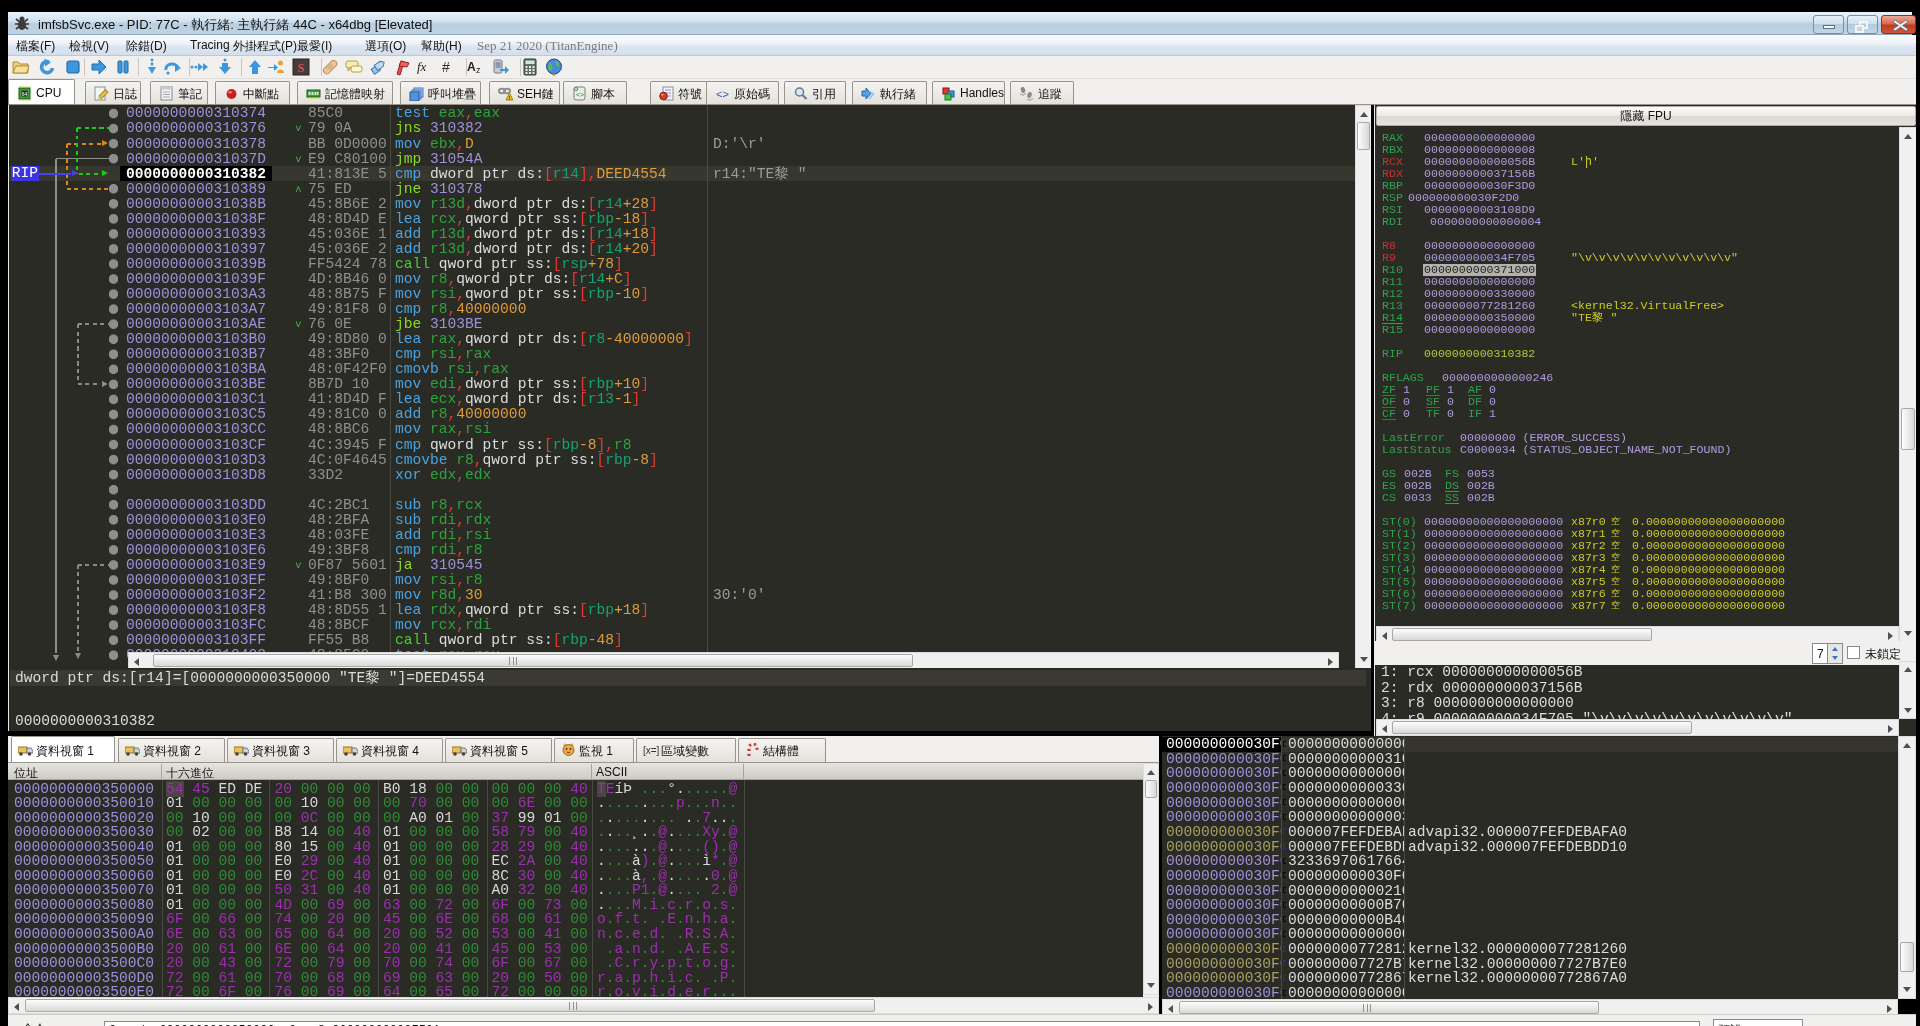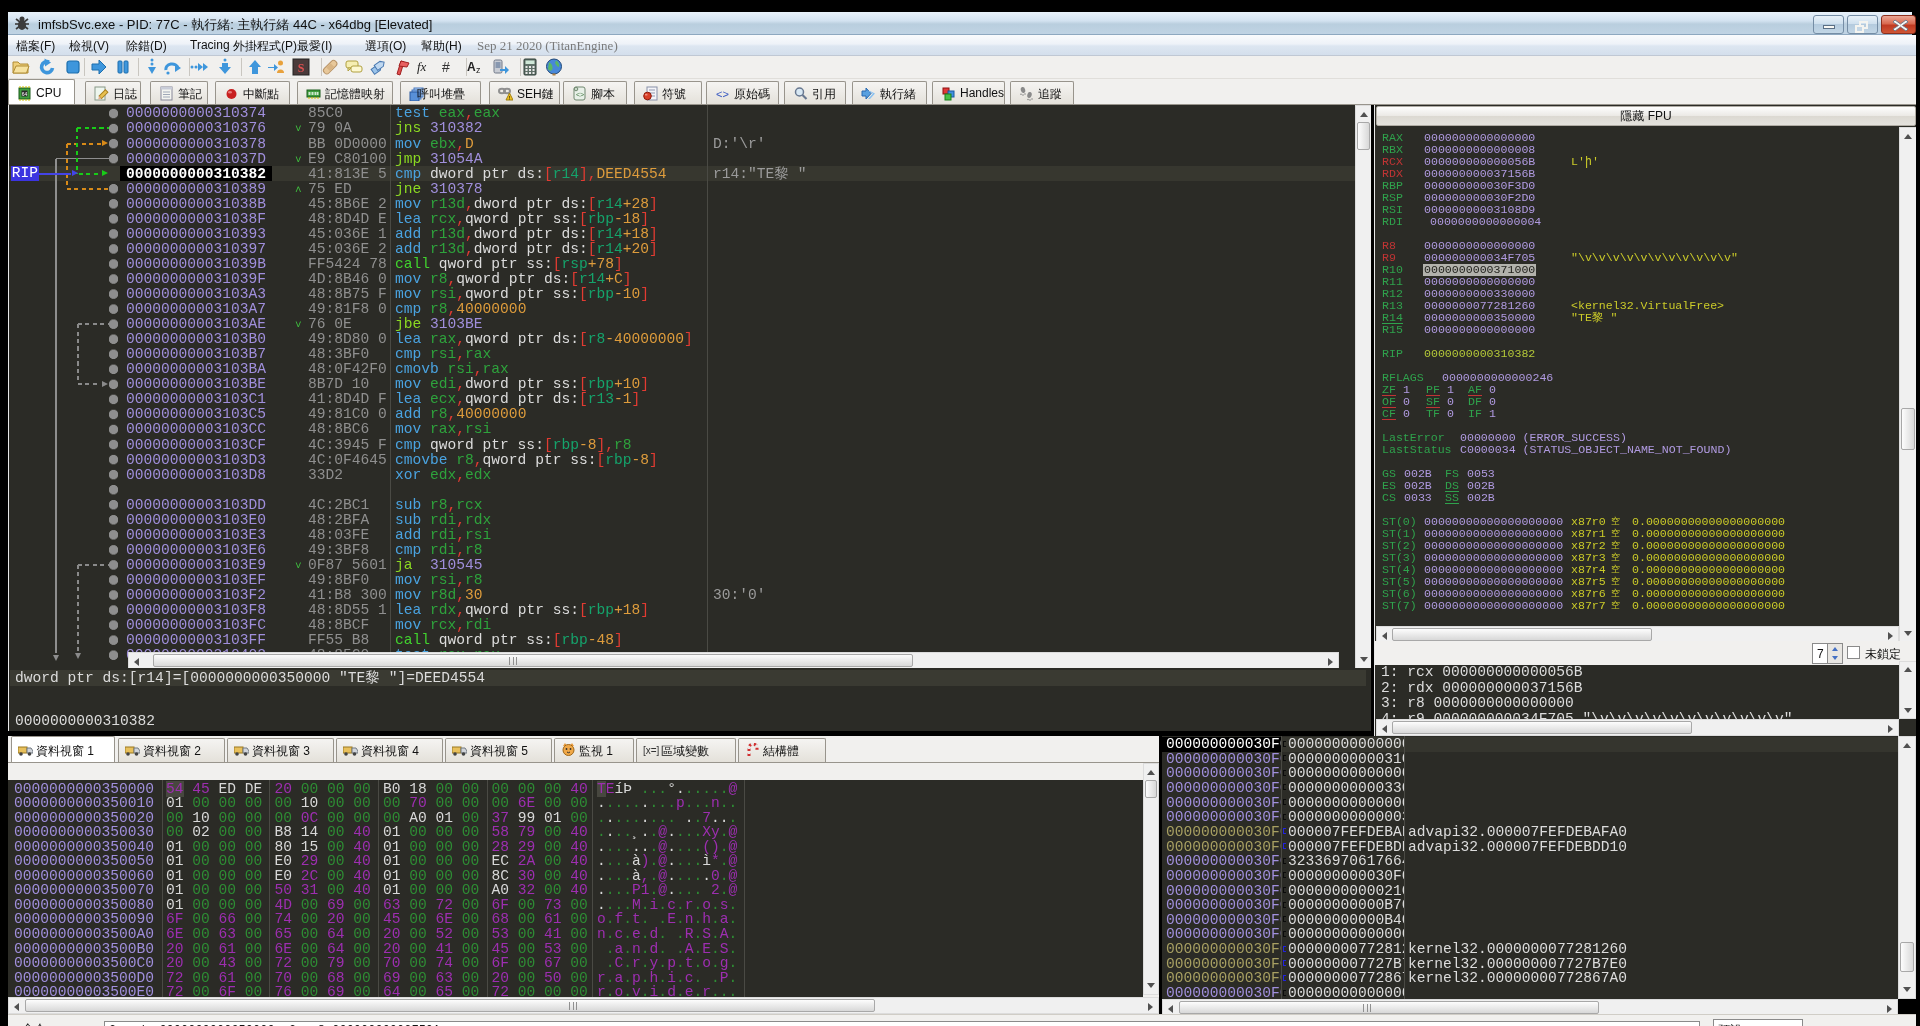--- a/index.html
+++ b/index.html
@@ -267,42 +267,42 @@
           </g>
         </svg></div>
       <div class="lb" style="left:27px">記憶體映射</div>
     </div>
 <div class="tab" style="left:392px;width:81px">
       <div class="tico" style="left:8px"><svg width="15" height="15">
           <rect x="5" y="2" width="9" height="9" fill="#b8d4f0" stroke="#4878c0"></rect>
           <rect x="3" y="4" width="9" height="9" fill="#88b4e8" stroke="#4878c0"></rect>
           <rect x="1" y="6" width="9" height="9" fill="#5890d8" stroke="#2858a0"></rect>
         </svg></div>
-      <div class="lb" style="left:16px">呼叫堆疊</div>
+      <div class="lb" style="left:27px">呼叫堆疊</div>
     </div>
 <div class="tab" style="left:481px;width:71px">
       <div class="tico" style="left:8px"><svg width="15" height="15">
           <g fill="none" stroke="#909090" stroke-width="2">
             <ellipse cx="4" cy="5" rx="3" ry="2.2"></ellipse>
             <ellipse cx="9" cy="5" rx="3" ry="2.2"></ellipse>
           </g>
           <path d="M8 14 L11.5 7 L15 14 Z" fill="#f0c020" stroke="#a08010"></path>
           <text x="11.5" y="13.5" font-size="6" fill="#000" text-anchor="middle">!</text>
         </svg></div>
       <div class="lb" style="left:27px">SEH鏈</div>
     </div>
 <div class="tab" style="left:555px;width:64px">
       <div class="tico" style="left:8px"><svg width="15" height="15">
           <rect x="2" y="1" width="11" height="13" rx="2" fill="#e8f0e8" stroke="#708870"></rect>
           <circle cx="4" cy="3" r="1.8" fill="#c8d8c8" stroke="#708870"></circle>
           <text x="8" y="11" font-size="7" fill="#407840" text-anchor="middle">&lt;&gt;</text>
         </svg></div>
       <div class="lb" style="left:27px">腳本</div>
     </div>
-<div class="tab" style="left:626px;width:68px">
+<div class="tab" style="left:642px;width:68px">
       <div class="tico" style="left:8px"><svg width="15" height="15">
           <rect x="4" y="1" width="10" height="13" fill="#f4f4f8" stroke="#8890a8"></rect>
           <g stroke="#9098b0">
             <line x1="6" y1="4" x2="12" y2="4"></line>
             <line x1="6" y1="7" x2="12" y2="7"></line>
             <line x1="6" y1="10" x2="12" y2="10"></line>
           </g>
           <circle cx="4.5" cy="10" r="3.8" fill="#d84028" stroke="#901808"></circle>
           <ellipse cx="3.2" cy="8.7" rx="1.4" ry="0.9" fill="#f09080"></ellipse>
         </svg></div>
@@ -433,21 +433,21 @@
 <div class="abs mono w" style="left:6px;top:2.5px;font-size:14.6px;line-height:15px">dword ptr ds:[r14]=[0000000000350000 "TE黎 "]=DEED4554</div>
 <div class="abs mono w" style="left:6px;top:46px;font-size:14.6px;line-height:15px">0000000000310382</div>
 </div>
 <div class="abs darkp" style="left:1374px;top:104px;width:544px;height:632px;border:1px solid #e8e8e8;border-bottom:none">
 <div class="abs" style="left:1px;top:1px;width:540px;height:20px;background:linear-gradient(180deg,#fdfdfd,#eceae6 48%,#dcd9d2 52%,#e4e2dd);border:1px solid #b0aca4;border-radius:2px;font-size:12px;color:#111;text-align:center;line-height:19px">隱藏 FPU</div>
 <div class="abs mono" style="left:0;top:27.0px;font-size:11.6px;line-height:12px"><span class="abs gl" style="left:7px">RAX</span><span class="abs rv" style="left:49px">0000000000000000</span></div>
 <div class="abs mono" style="left:0;top:39.0px;font-size:11.6px;line-height:12px"><span class="abs gl" style="left:7px">RBX</span><span class="abs rv" style="left:49px">0000000000000008</span></div>
 <div class="abs mono" style="left:0;top:51.0px;font-size:11.6px;line-height:12px"><span class="abs rl" style="left:7px">RCX</span><span class="abs rv" style="left:49px">000000000000056B</span><span class="abs ylw" style="left:196px">L'ի'</span></div>
 <div class="abs mono" style="left:0;top:63.0px;font-size:11.6px;line-height:12px"><span class="abs rl" style="left:7px">RDX</span><span class="abs rv" style="left:49px">000000000037156B</span></div>
 <div class="abs mono" style="left:0;top:75.0px;font-size:11.6px;line-height:12px"><span class="abs gl" style="left:7px">RBP</span><span class="abs rv" style="left:49px">000000000030F3D0</span></div>
-<div class="abs mono" style="left:0;top:87.0px;font-size:11.6px;line-height:12px"><span class="abs gl" style="left:7px">RSP</span><span class="abs rv" style="left:49px">000000000030F2D0</span></div>
+<div class="abs mono" style="left:0;top:87.0px;font-size:11.6px;line-height:12px"><span class="abs gl" style="left:7px">RSP</span><span class="abs rv" style="left:33px">000000000030F2D0</span></div>
 <div class="abs mono" style="left:0;top:99.0px;font-size:11.6px;line-height:12px"><span class="abs gl" style="left:7px">RSI</span><span class="abs rv" style="left:49px">00000000003108D9</span></div>
 <div class="abs mono" style="left:0;top:111.0px;font-size:11.6px;line-height:12px"><span class="abs gl" style="left:7px">RDI</span><span class="abs rv" style="left:55px">0000000000000004</span></div>
 <div class="abs mono" style="left:0;top:135.0px;font-size:11.6px;line-height:12px"><span class="abs rl" style="left:7px">R8</span><span class="abs rv" style="left:49px">0000000000000000</span></div>
 <div class="abs mono" style="left:0;top:147.0px;font-size:11.6px;line-height:12px"><span class="abs rl" style="left:7px">R9</span><span class="abs rv" style="left:49px">000000000034F705</span><span class="abs ylw" style="left:196px">"\v\v\v\v\v\v\v\v\v\v\v"</span></div>
 <div class="abs" style="left:48px;top:158.5px;width:113px;height:12px;background:#b2b2ac"></div>
 <div class="abs mono" style="left:0;top:159.0px;font-size:11.6px;line-height:12px"><span class="abs gl" style="left:7px">R10</span><span class="abs rv" style="left:49px"><span style="color:#23231e">0000000000371000</span></span></div>
 <div class="abs mono" style="left:0;top:171.0px;font-size:11.6px;line-height:12px"><span class="abs gl" style="left:7px">R11</span><span class="abs rv" style="left:49px">0000000000000000</span></div>
 <div class="abs mono" style="left:0;top:183.0px;font-size:11.6px;line-height:12px"><span class="abs gl" style="left:7px">R12</span><span class="abs rv" style="left:49px">0000000000330000</span></div>
 <div class="abs mono" style="left:0;top:195.0px;font-size:11.6px;line-height:12px"><span class="abs gl" style="left:7px">R13</span><span class="abs rv" style="left:49px">0000000077281260</span><span class="abs ylw" style="left:196px">&lt;kernel32.VirtualFree&gt;</span></div>
 <div class="abs" style="left:7px;top:217.5px;width:21px;height:1px;background:#2fa24c"></div>
@@ -576,20 +576,28 @@
       <div class="lb" style="left:24px">區域變數</div>
     </div>
 <div class="tab" style="left:730px;width:88px;top:2px;height:24px">
       <div class="tico" style="left:6px"><svg width="15" height="14">
           <path d="M4 13 L4 5 A4 4 0 0 1 12 5 L12 7" fill="none" stroke="#d03030" stroke-width="3" stroke-dasharray="3 2"></path>
           <path d="M4 13 L4 5 A4 4 0 0 1 12 5 L12 7" fill="none" stroke="#e8e8e8" stroke-width="3" stroke-dasharray="2 3" stroke-dashoffset="3"></path>
         </svg></div>
       <div class="lb" style="left:24px">結構體</div>
     </div>
 <div class="abs" style="left:0;top:26px;width:1151px;height:1px;background:#98948c"></div>
+<div class="abs dhead" style="left:0;top:27px;width:1135px;height:17px;border-bottom:1px solid #a8a49c">
+      <span class="abs" style="left:6px;top:2px">位址</span>
+      <span class="abs" style="left:158px;top:2px">十六進位</span>
+      <span class="abs" style="left:588px;top:2px">ASCII</span>
+      <div class="abs" style="left:153px;top:1px;width:1px;height:15px;background:#a8a49c"></div>
+      <div class="abs" style="left:583px;top:1px;width:1px;height:15px;background:#a8a49c"></div>
+      <div class="abs" style="left:735px;top:1px;width:1px;height:15px;background:#a8a49c"></div>
+    </div>
 <div class="abs darkp" style="left:0;top:44px;width:1135px;height:246px;overflow:hidden">
 <div class="abs mono" style="left:0;top:1.5px;height:14.55px;font-size:14.6px;line-height:14.5px"><span class="abs ad" style="left:6px">0000000000350000</span><span class="abs" style="left:158.0px"><span class="hp" style="background:#47473f">54</span><span class="w">&nbsp;</span><span class="hp">45</span><span class="w">&nbsp;</span><span class="hw">ED</span><span class="w">&nbsp;</span><span class="hw">DE</span></span><span class="abs" style="left:266.5px"><span class="hp">20</span><span class="w">&nbsp;</span><span class="hz">00</span><span class="w">&nbsp;</span><span class="hz">00</span><span class="w">&nbsp;</span><span class="hz">00</span></span><span class="abs" style="left:375.0px"><span class="hw">B0</span><span class="w">&nbsp;</span><span class="hw">18</span><span class="w">&nbsp;</span><span class="hz">00</span><span class="w">&nbsp;</span><span class="hz">00</span></span><span class="abs" style="left:483.5px"><span class="hz">00</span><span class="w">&nbsp;</span><span class="hz">00</span><span class="w">&nbsp;</span><span class="hz">00</span><span class="w">&nbsp;</span><span class="hp">40</span></span><span class="abs" style="left:589px"><span class="hp" style="background:#47473f">T</span><span class="hp">E</span><span class="hw">í</span><span class="hw">Þ</span><span class="hp">&nbsp;</span><span class="hz">.</span><span class="hz">.</span><span class="hz">.</span><span class="hw">°</span><span class="hw">.</span><span class="hz">.</span><span class="hz">.</span><span class="hz">.</span><span class="hz">.</span><span class="hz">.</span><span class="hp">@</span></span></div>
 <div class="abs mono" style="left:0;top:16.05px;height:14.55px;font-size:14.6px;line-height:14.5px"><span class="abs ad" style="left:6px">0000000000350010</span><span class="abs" style="left:158.0px"><span class="hw">01</span><span class="w">&nbsp;</span><span class="hz">00</span><span class="w">&nbsp;</span><span class="hz">00</span><span class="w">&nbsp;</span><span class="hz">00</span></span><span class="abs" style="left:266.5px"><span class="hz">00</span><span class="w">&nbsp;</span><span class="hw">10</span><span class="w">&nbsp;</span><span class="hz">00</span><span class="w">&nbsp;</span><span class="hz">00</span></span><span class="abs" style="left:375.0px"><span class="hz">00</span><span class="w">&nbsp;</span><span class="hp">70</span><span class="w">&nbsp;</span><span class="hz">00</span><span class="w">&nbsp;</span><span class="hz">00</span></span><span class="abs" style="left:483.5px"><span class="hz">00</span><span class="w">&nbsp;</span><span class="hp">6E</span><span class="w">&nbsp;</span><span class="hz">00</span><span class="w">&nbsp;</span><span class="hz">00</span></span><span class="abs" style="left:589px"><span class="hw">.</span><span class="hz">.</span><span class="hz">.</span><span class="hz">.</span><span class="hz">.</span><span class="hw">.</span><span class="hz">.</span><span class="hz">.</span><span class="hz">.</span><span class="hp">p</span><span class="hz">.</span><span class="hz">.</span><span class="hz">.</span><span class="hp">n</span><span class="hz">.</span><span class="hz">.</span></span></div>
 <div class="abs mono" style="left:0;top:30.6px;height:14.55px;font-size:14.6px;line-height:14.5px"><span class="abs ad" style="left:6px">0000000000350020</span><span class="abs" style="left:158.0px"><span class="hz">00</span><span class="w">&nbsp;</span><span class="hw">10</span><span class="w">&nbsp;</span><span class="hz">00</span><span class="w">&nbsp;</span><span class="hz">00</span></span><span class="abs" style="left:266.5px"><span class="hz">00</span><span class="w">&nbsp;</span><span class="hp">0C</span><span class="w">&nbsp;</span><span class="hz">00</span><span class="w">&nbsp;</span><span class="hz">00</span></span><span class="abs" style="left:375.0px"><span class="hz">00</span><span class="w">&nbsp;</span><span class="hw">A0</span><span class="w">&nbsp;</span><span class="hw">01</span><span class="w">&nbsp;</span><span class="hz">00</span></span><span class="abs" style="left:483.5px"><span class="hp">37</span><span class="w">&nbsp;</span><span class="hw">99</span><span class="w">&nbsp;</span><span class="hw">01</span><span class="w">&nbsp;</span><span class="hz">00</span></span><span class="abs" style="left:589px"><span class="hz">.</span><span class="hw">.</span><span class="hz">.</span><span class="hz">.</span><span class="hz">.</span><span class="hw">.</span><span class="hz">.</span><span class="hz">.</span><span class="hz">.</span><span class="hw">&nbsp;</span><span class="hw">.</span><span class="hz">.</span><span class="hp">7</span><span class="hw">.</span><span class="hw">.</span><span class="hz">.</span></span></div>
 <div class="abs mono" style="left:0;top:45.150000000000006px;height:14.55px;font-size:14.6px;line-height:14.5px"><span class="abs ad" style="left:6px">0000000000350030</span><span class="abs" style="left:158.0px"><span class="hz">00</span><span class="w">&nbsp;</span><span class="hw">02</span><span class="w">&nbsp;</span><span class="hz">00</span><span class="w">&nbsp;</span><span class="hz">00</span></span><span class="abs" style="left:266.5px"><span class="hw">B8</span><span class="w">&nbsp;</span><span class="hw">14</span><span class="w">&nbsp;</span><span class="hz">00</span><span class="w">&nbsp;</span><span class="hp">40</span></span><span class="abs" style="left:375.0px"><span class="hw">01</span><span class="w">&nbsp;</span><span class="hz">00</span><span class="w">&nbsp;</span><span class="hz">00</span><span class="w">&nbsp;</span><span class="hz">00</span></span><span class="abs" style="left:483.5px"><span class="hp">58</span><span class="w">&nbsp;</span><span class="hp">79</span><span class="w">&nbsp;</span><span class="hz">00</span><span class="w">&nbsp;</span><span class="hp">40</span></span><span class="abs" style="left:589px"><span class="hz">.</span><span class="hw">.</span><span class="hz">.</span><span class="hz">.</span><span class="hw">¸</span><span class="hw">.</span><span class="hz">.</span><span class="hp">@</span><span class="hw">.</span><span class="hz">.</span><span class="hz">.</span><span class="hz">.</span><span class="hp">X</span><span class="hp">y</span><span class="hz">.</span><span class="hp">@</span></span></div>
 <div class="abs mono" style="left:0;top:59.7px;height:14.55px;font-size:14.6px;line-height:14.5px"><span class="abs ad" style="left:6px">0000000000350040</span><span class="abs" style="left:158.0px"><span class="hw">01</span><span class="w">&nbsp;</span><span class="hz">00</span><span class="w">&nbsp;</span><span class="hz">00</span><span class="w">&nbsp;</span><span class="hz">00</span></span><span class="abs" style="left:266.5px"><span class="hw">80</span><span class="w">&nbsp;</span><span class="hw">15</span><span class="w">&nbsp;</span><span class="hz">00</span><span class="w">&nbsp;</span><span class="hp">40</span></span><span class="abs" style="left:375.0px"><span class="hw">01</span><span class="w">&nbsp;</span><span class="hz">00</span><span class="w">&nbsp;</span><span class="hz">00</span><span class="w">&nbsp;</span><span class="hz">00</span></span><span class="abs" style="left:483.5px"><span class="hp">28</span><span class="w">&nbsp;</span><span class="hp">29</span><span class="w">&nbsp;</span><span class="hz">00</span><span class="w">&nbsp;</span><span class="hp">40</span></span><span class="abs" style="left:589px"><span class="hw">.</span><span class="hz">.</span><span class="hz">.</span><span class="hz">.</span><span class="hw">.</span><span class="hw">.</span><span class="hz">.</span><span class="hp">@</span><span class="hw">.</span><span class="hz">.</span><span class="hz">.</span><span class="hz">.</span><span class="hp">(</span><span class="hp">)</span><span class="hz">.</span><span class="hp">@</span></span></div>
 <div class="abs mono" style="left:0;top:74.25px;height:14.55px;font-size:14.6px;line-height:14.5px"><span class="abs ad" style="left:6px">0000000000350050</span><span class="abs" style="left:158.0px"><span class="hw">01</span><span class="w">&nbsp;</span><span class="hz">00</span><span class="w">&nbsp;</span><span class="hz">00</span><span class="w">&nbsp;</span><span class="hz">00</span></span><span class="abs" style="left:266.5px"><span class="hw">E0</span><span class="w">&nbsp;</span><span class="hp">29</span><span class="w">&nbsp;</span><span class="hz">00</span><span class="w">&nbsp;</span><span class="hp">40</span></span><span class="abs" style="left:375.0px"><span class="hw">01</span><span class="w">&nbsp;</span><span class="hz">00</span><span class="w">&nbsp;</span><span class="hz">00</span><span class="w">&nbsp;</span><span class="hz">00</span></span><span class="abs" style="left:483.5px"><span class="hw">EC</span><span class="w">&nbsp;</span><span class="hp">2A</span><span class="w">&nbsp;</span><span class="hz">00</span><span class="w">&nbsp;</span><span class="hp">40</span></span><span class="abs" style="left:589px"><span class="hw">.</span><span class="hz">.</span><span class="hz">.</span><span class="hz">.</span><span class="hw">à</span><span class="hp">)</span><span class="hz">.</span><span class="hp">@</span><span class="hw">.</span><span class="hz">.</span><span class="hz">.</span><span class="hz">.</span><span class="hw">ì</span><span class="hp">*</span><span class="hz">.</span><span class="hp">@</span></span></div>
 <div class="abs mono" style="left:0;top:88.80000000000001px;height:14.55px;font-size:14.6px;line-height:14.5px"><span class="abs ad" style="left:6px">0000000000350060</span><span class="abs" style="left:158.0px"><span class="hw">01</span><span class="w">&nbsp;</span><span class="hz">00</span><span class="w">&nbsp;</span><span class="hz">00</span><span class="w">&nbsp;</span><span class="hz">00</span></span><span class="abs" style="left:266.5px"><span class="hw">E0</span><span class="w">&nbsp;</span><span class="hp">2C</span><span class="w">&nbsp;</span><span class="hz">00</span><span class="w">&nbsp;</span><span class="hp">40</span></span><span class="abs" style="left:375.0px"><span class="hw">01</span><span class="w">&nbsp;</span><span class="hz">00</span><span class="w">&nbsp;</span><span class="hz">00</span><span class="w">&nbsp;</span><span class="hz">00</span></span><span class="abs" style="left:483.5px"><span class="hw">8C</span><span class="w">&nbsp;</span><span class="hp">30</span><span class="w">&nbsp;</span><span class="hz">00</span><span class="w">&nbsp;</span><span class="hp">40</span></span><span class="abs" style="left:589px"><span class="hw">.</span><span class="hz">.</span><span class="hz">.</span><span class="hz">.</span><span class="hw">à</span><span class="hp">,</span><span class="hz">.</span><span class="hp">@</span><span class="hw">.</span><span class="hz">.</span><span class="hz">.</span><span class="hz">.</span><span class="hw">.</span><span class="hp">0</span><span class="hz">.</span><span class="hp">@</span></span></div>
 <div class="abs mono" style="left:0;top:103.35000000000001px;height:14.55px;font-size:14.6px;line-height:14.5px"><span class="abs ad" style="left:6px">0000000000350070</span><span class="abs" style="left:158.0px"><span class="hw">01</span><span class="w">&nbsp;</span><span class="hz">00</span><span class="w">&nbsp;</span><span class="hz">00</span><span class="w">&nbsp;</span><span class="hz">00</span></span><span class="abs" style="left:266.5px"><span class="hp">50</span><span class="w">&nbsp;</span><span class="hp">31</span><span class="w">&nbsp;</span><span class="hz">00</span><span class="w">&nbsp;</span><span class="hp">40</span></span><span class="abs" style="left:375.0px"><span class="hw">01</span><span class="w">&nbsp;</span><span class="hz">00</span><span class="w">&nbsp;</span><span class="hz">00</span><span class="w">&nbsp;</span><span class="hz">00</span></span><span class="abs" style="left:483.5px"><span class="hw">A0</span><span class="w">&nbsp;</span><span class="hp">32</span><span class="w">&nbsp;</span><span class="hz">00</span><span class="w">&nbsp;</span><span class="hp">40</span></span><span class="abs" style="left:589px"><span class="hw">.</span><span class="hz">.</span><span class="hz">.</span><span class="hz">.</span><span class="hp">P</span><span class="hp">1</span><span class="hz">.</span><span class="hp">@</span><span class="hw">.</span><span class="hz">.</span><span class="hz">.</span><span class="hz">.</span><span class="hw">&nbsp;</span><span class="hp">2</span><span class="hz">.</span><span class="hp">@</span></span></div>
 <div class="abs mono" style="left:0;top:117.9px;height:14.55px;font-size:14.6px;line-height:14.5px"><span class="abs ad" style="left:6px">0000000000350080</span><span class="abs" style="left:158.0px"><span class="hw">01</span><span class="w">&nbsp;</span><span class="hz">00</span><span class="w">&nbsp;</span><span class="hz">00</span><span class="w">&nbsp;</span><span class="hz">00</span></span><span class="abs" style="left:266.5px"><span class="hp">4D</span><span class="w">&nbsp;</span><span class="hz">00</span><span class="w">&nbsp;</span><span class="hp">69</span><span class="w">&nbsp;</span><span class="hz">00</span></span><span class="abs" style="left:375.0px"><span class="hp">63</span><span class="w">&nbsp;</span><span class="hz">00</span><span class="w">&nbsp;</span><span class="hp">72</span><span class="w">&nbsp;</span><span class="hz">00</span></span><span class="abs" style="left:483.5px"><span class="hp">6F</span><span class="w">&nbsp;</span><span class="hz">00</span><span class="w">&nbsp;</span><span class="hp">73</span><span class="w">&nbsp;</span><span class="hz">00</span></span><span class="abs" style="left:589px"><span class="hw">.</span><span class="hz">.</span><span class="hz">.</span><span class="hz">.</span><span class="hp">M</span><span class="hz">.</span><span class="hp">i</span><span class="hz">.</span><span class="hp">c</span><span class="hz">.</span><span class="hp">r</span><span class="hz">.</span><span class="hp">o</span><span class="hz">.</span><span class="hp">s</span><span class="hz">.</span></span></div>

